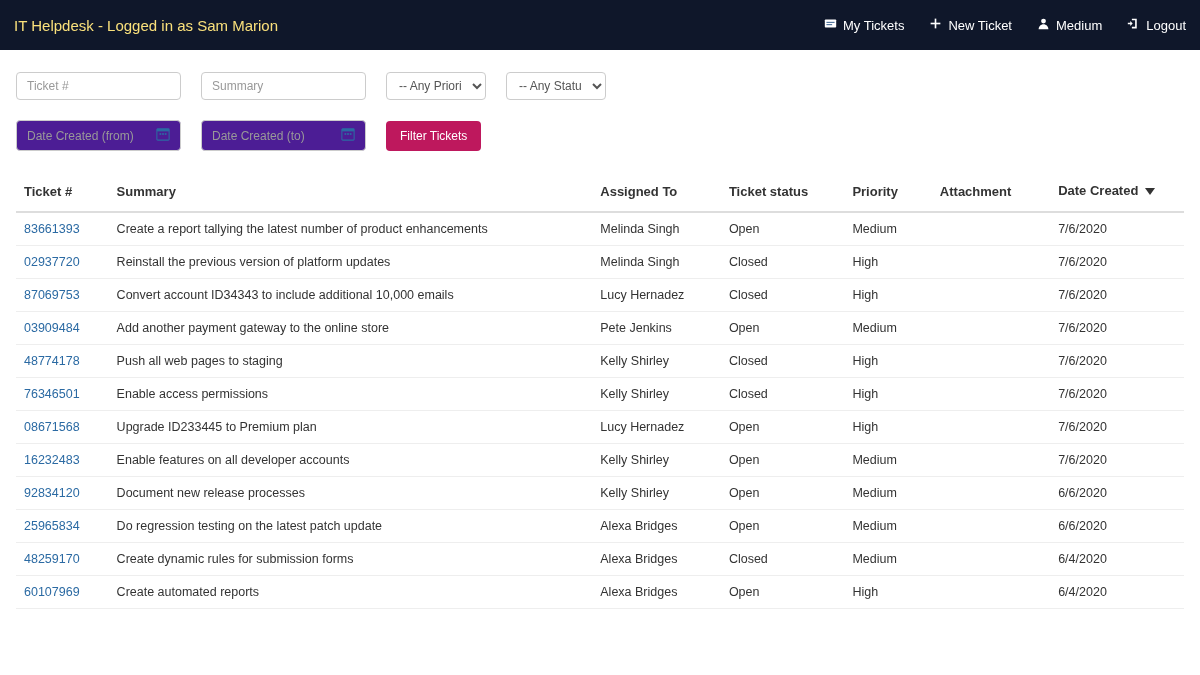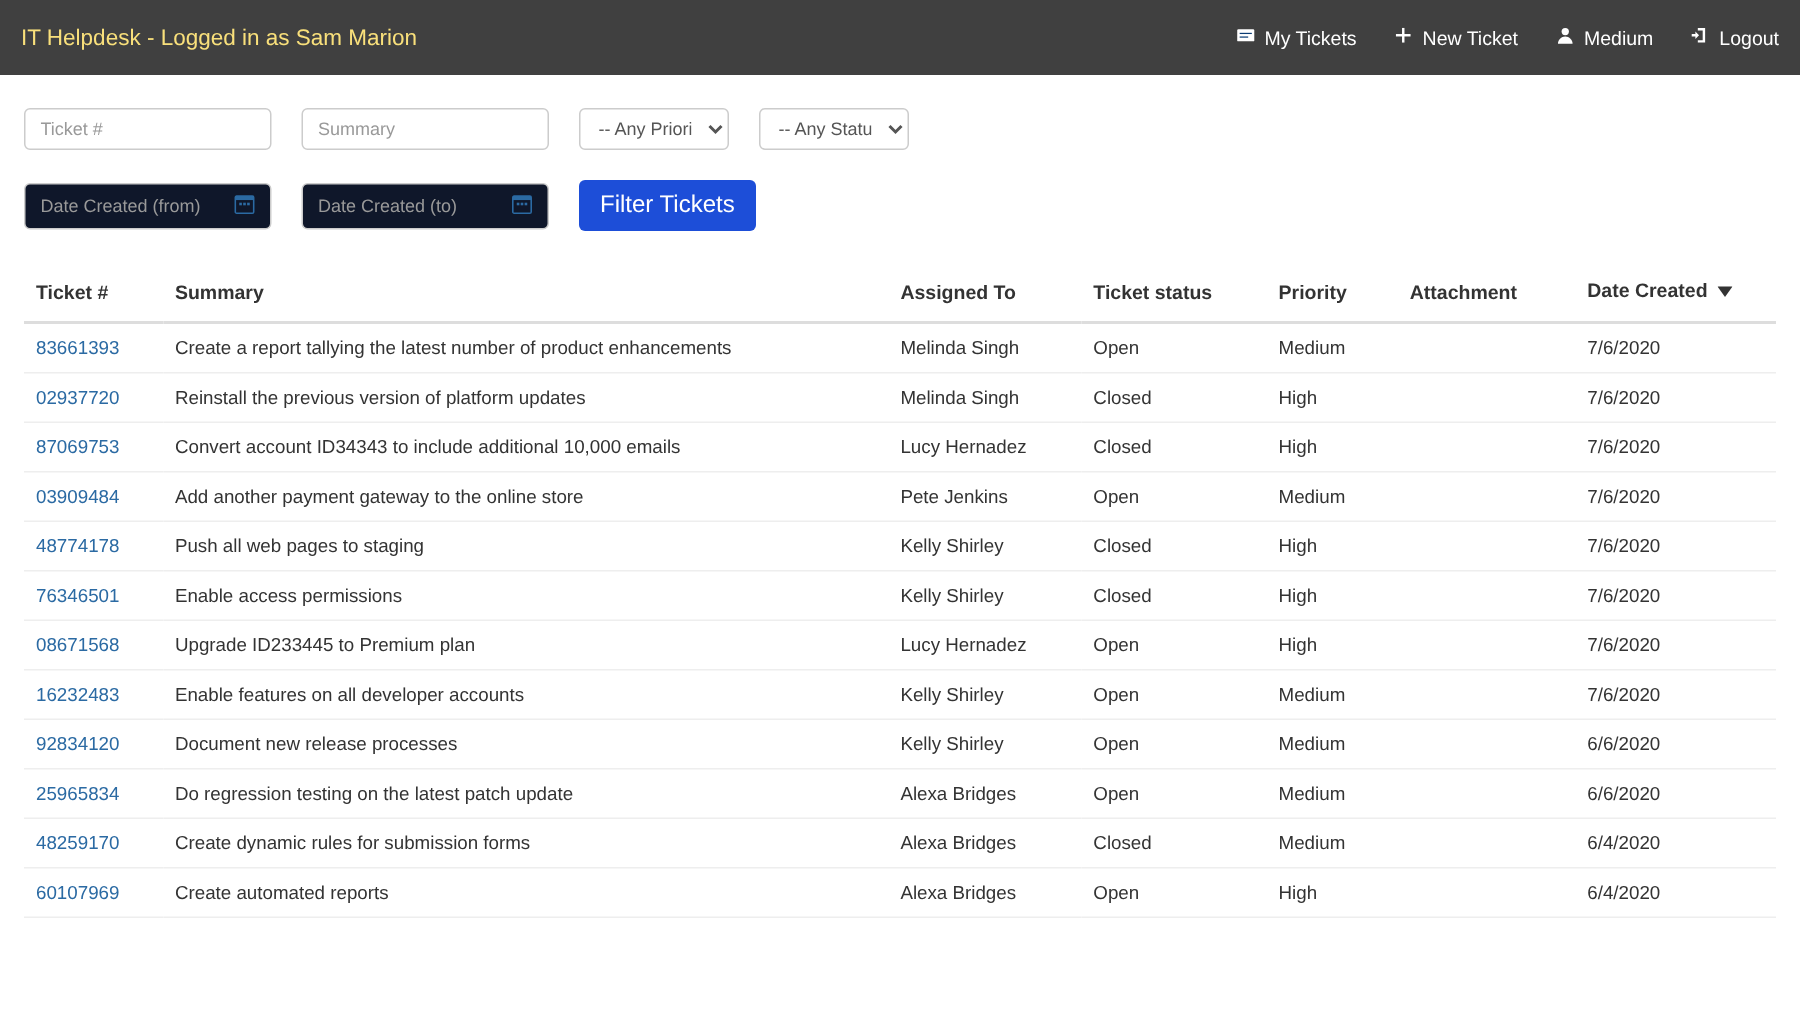--- a/index.html
+++ b/index.html
@@ -1,18 +1,18 @@
 <!DOCTYPE html>
 <html><head>
   <meta charset="utf-8">
   <style>
     * { box-sizing: border-box; margin: 0; padding: 0; }
     body { font-family: "Helvetica Neue", Arial, sans-serif; font-size: 13px; color: #333; background: #fff; }
     .navbar {
-      background: #404040;
+      background: #0f172a;
       height: 50px;
       display: flex;
       align-items: center;
       justify-content: space-between;
       padding: 0 14px;
     }
     .navbar-brand {
       color: #f9e07b;
       font-size: 15px;
       font-weight: 400;
@@ -40,39 +40,39 @@
       border: 1px solid #ccc;
       border-radius: 4px;
       padding: 6px 10px;
       font-size: 12px;
       color: #999;
       width: 165px;
       position: relative;
       display: flex;
       align-items: center;
       justify-content: space-between;
-      background: #0f172a;
+      background: #4c1d95;
     }
     .date-input svg { width: 14px; height: 14px; fill: #2b6aa3; }
     .select {
       border: 1px solid #ccc;
       border-radius: 4px;
       padding: 5px 8px;
       font-size: 12px;
       color: #555;
       background: #fff;
       width: 100px;
     }
     .btn-primary {
-      background: #1d4ed8;
+      background: #be185d;
       color: #fff;
       border: none;
       border-radius: 4px;
       padding: 8px 14px;
-      font-size: 16px;
+      font-size: 12px;
       cursor: pointer;
     }
     .table-container { padding: 10px 16px; }
     table { width: 100%; border-collapse: collapse; }
     th {
       text-align: left;
       font-size: 13px;
       font-weight: 700;
       color: #333;
       padding: 12px 8px;

